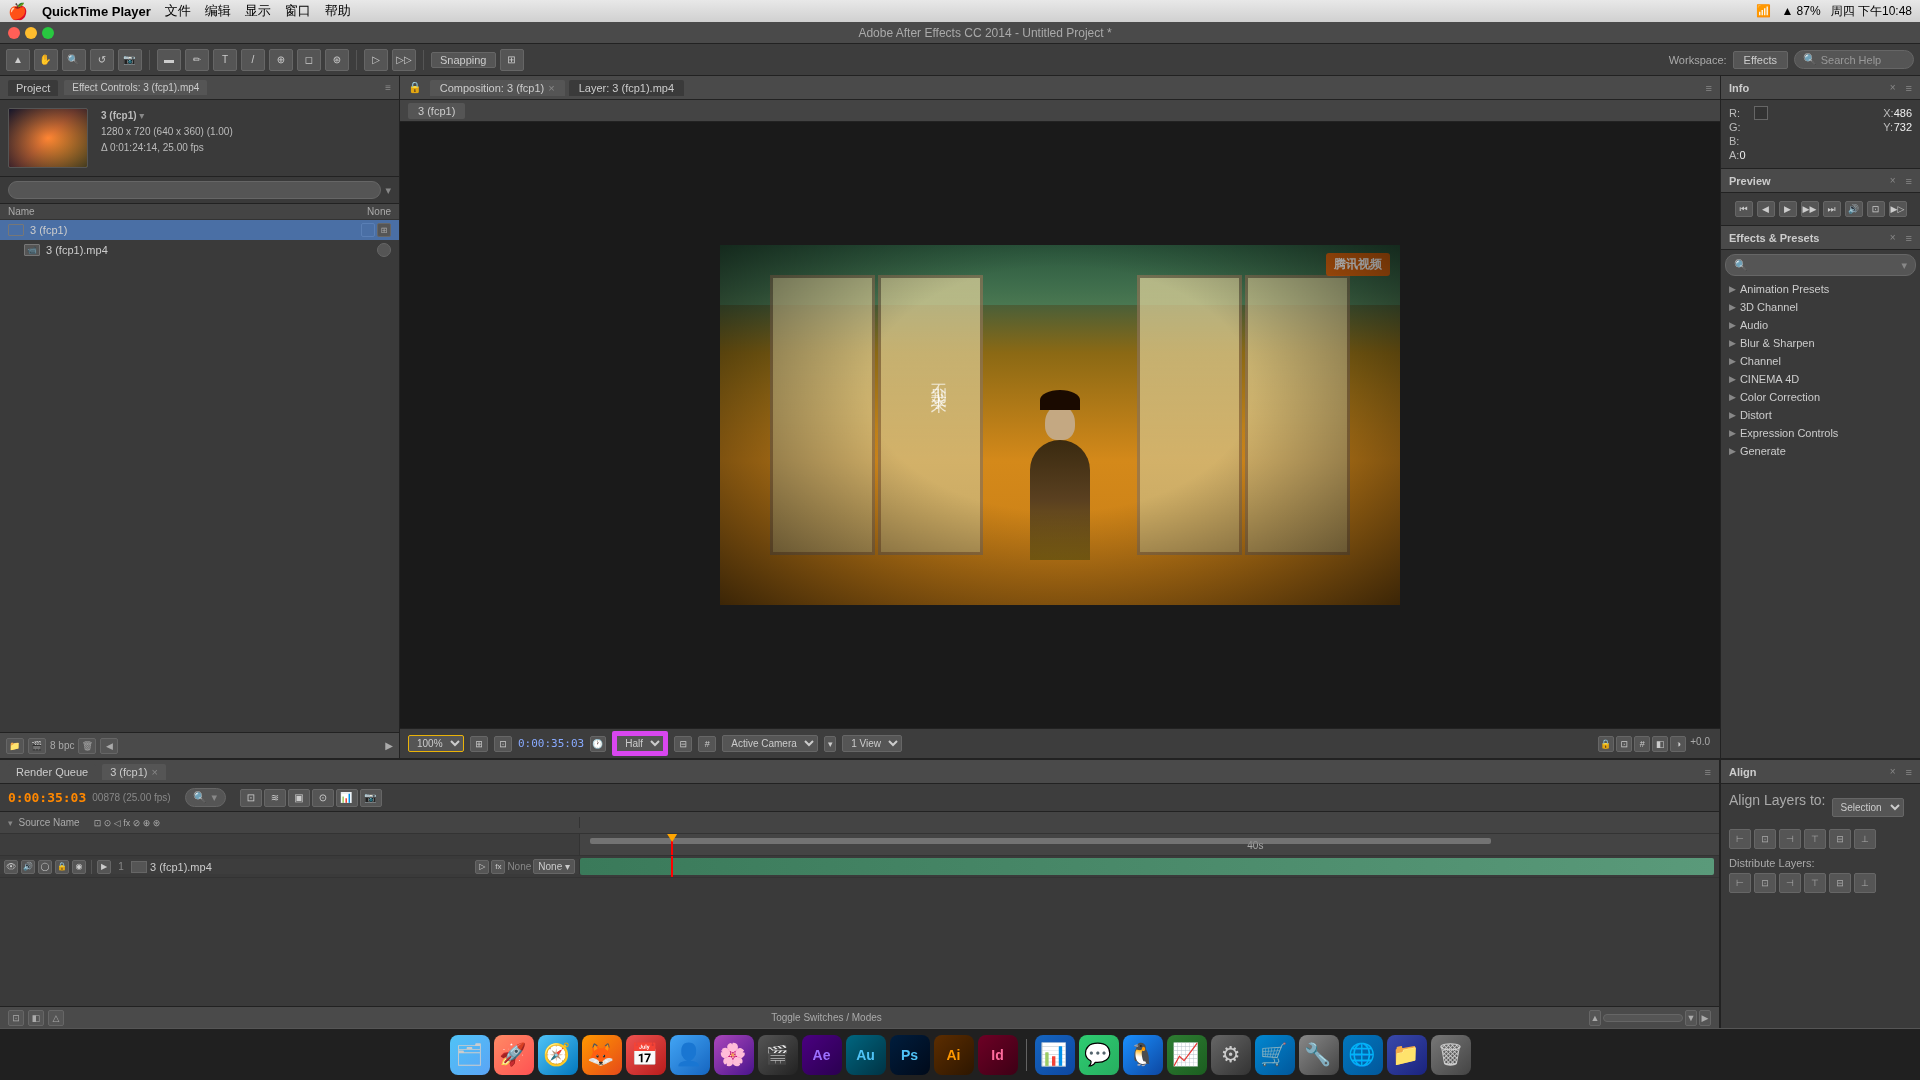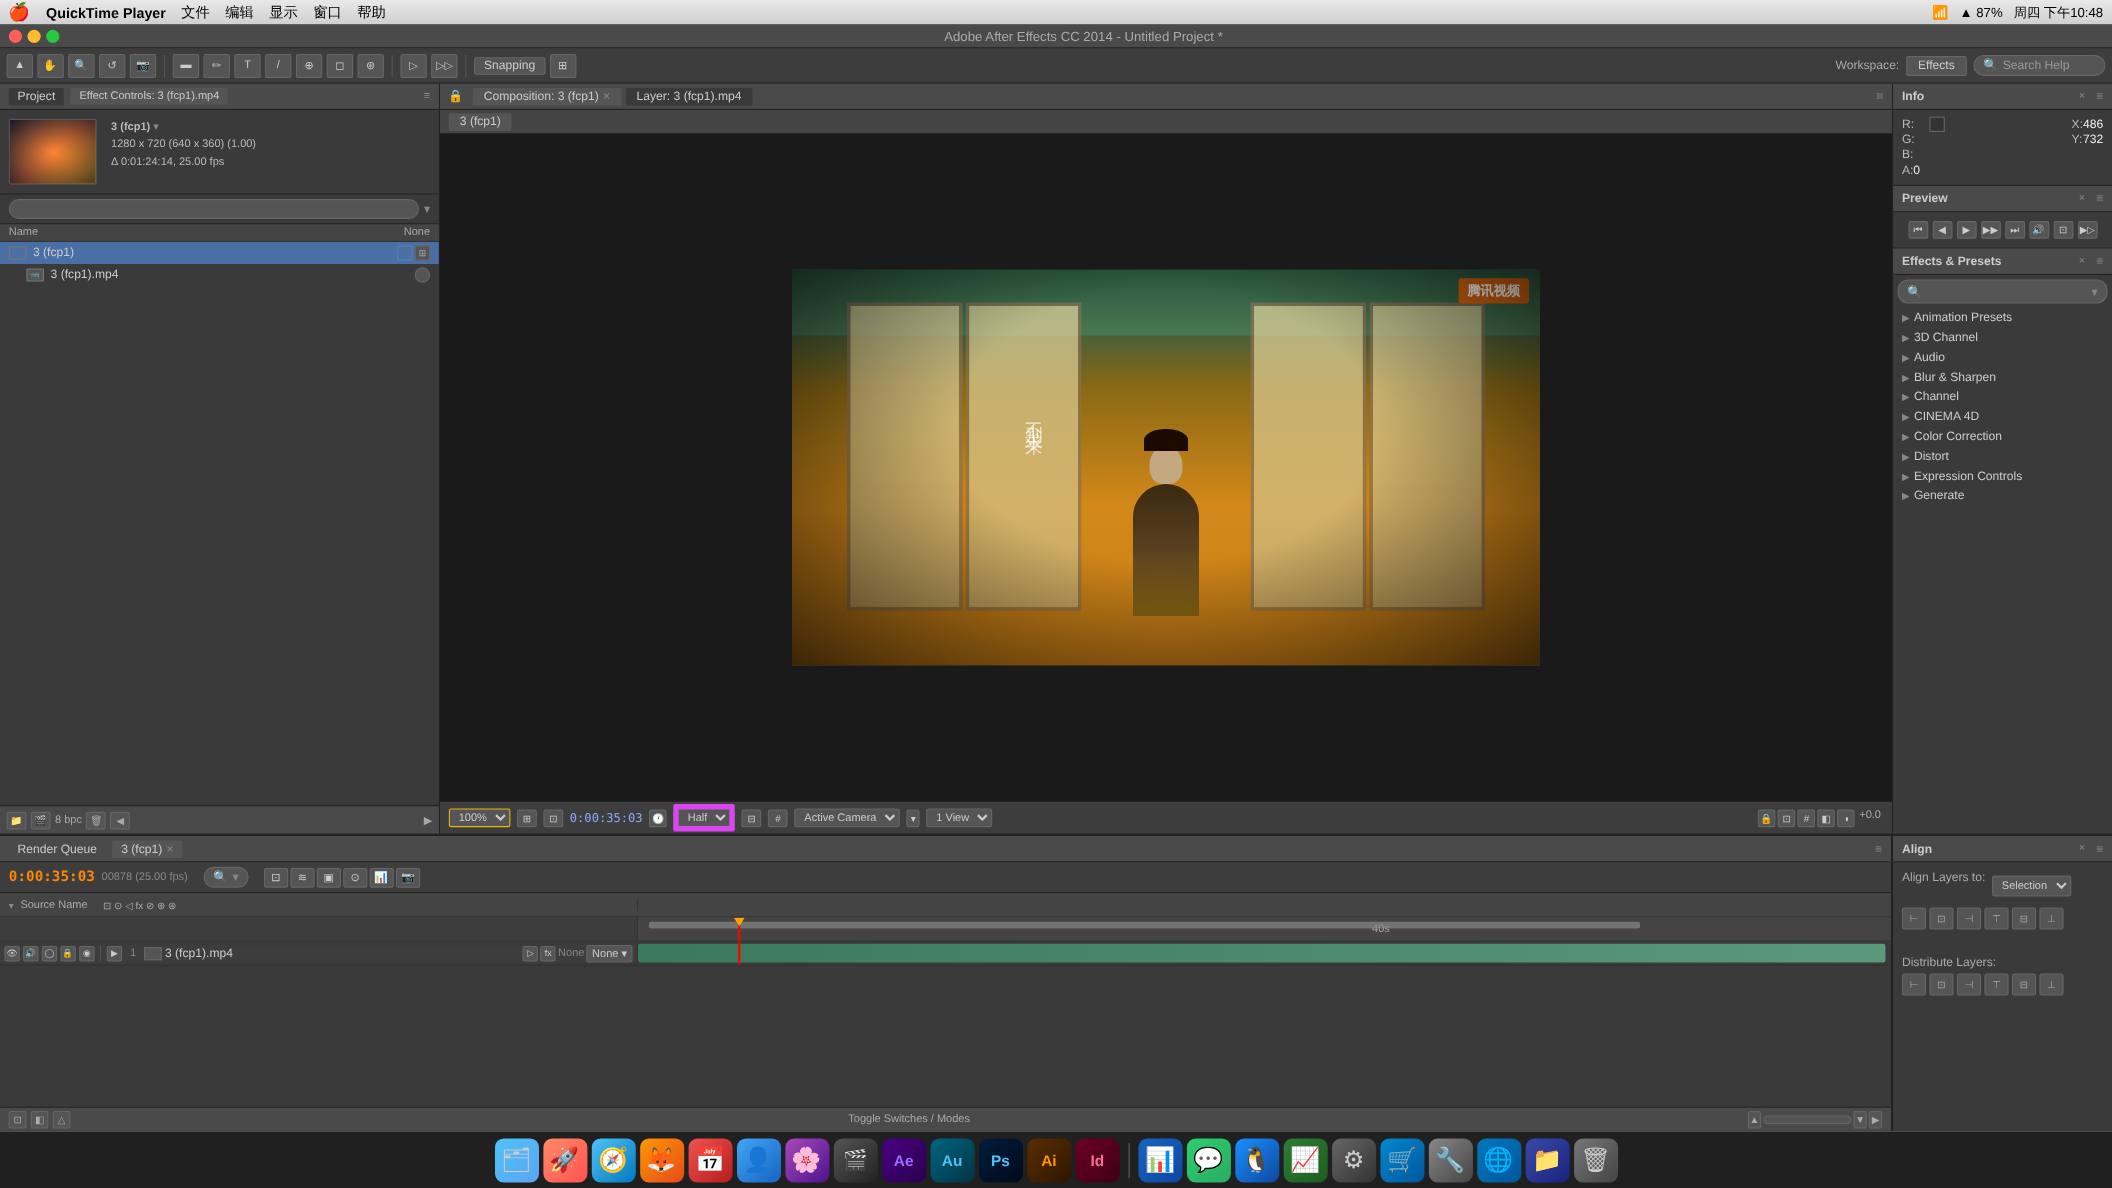--- a/index.html
+++ b/index.html
@@ -578,21 +578,21 @@
     .align-header {
       height: 24px;
       background: #4a4a4a;
       display: flex;
       align-items: center;
       padding: 0 8px;
       gap: 6px;
       border-bottom: 1px solid #222;
     }
     .align-content { padding: 8px; }
-    .align-label { font-size: 11px; color: #aaa; margin-bottom: 15px; }
+    .align-label { font-size: 14px; color: #aaa; margin-bottom: 15px; }
     .align-selector {
       background: #555;
       border: 1px solid #666;
       color: #ccc;
       font-size: 10px;
       padding: 2px 4px;
       border-radius: 2px;
     }
     .align-buttons-row {
       display: flex;
@@ -605,21 +605,21 @@
       background: #555;
       border: 1px solid #666;
       border-radius: 2px;
       display: flex;
       align-items: center;
       justify-content: center;
       cursor: pointer;
       font-size: 9px;
       color: #aaa;
     }
-    .distribute-label { font-size: 11px; color: #aaa; margin-top: 24px; margin-bottom: 4px; }
+    .distribute-label { font-size: 11px; color: #aaa; margin-top: 8px; margin-bottom: 4px; }
 
     
     .dock-bar {
       height: 52px;
       background: rgba(30,30,30,0.9);
       display: flex;
       align-items: center;
       justify-content: center;
       gap: 4px;
       padding: 0 20px;

